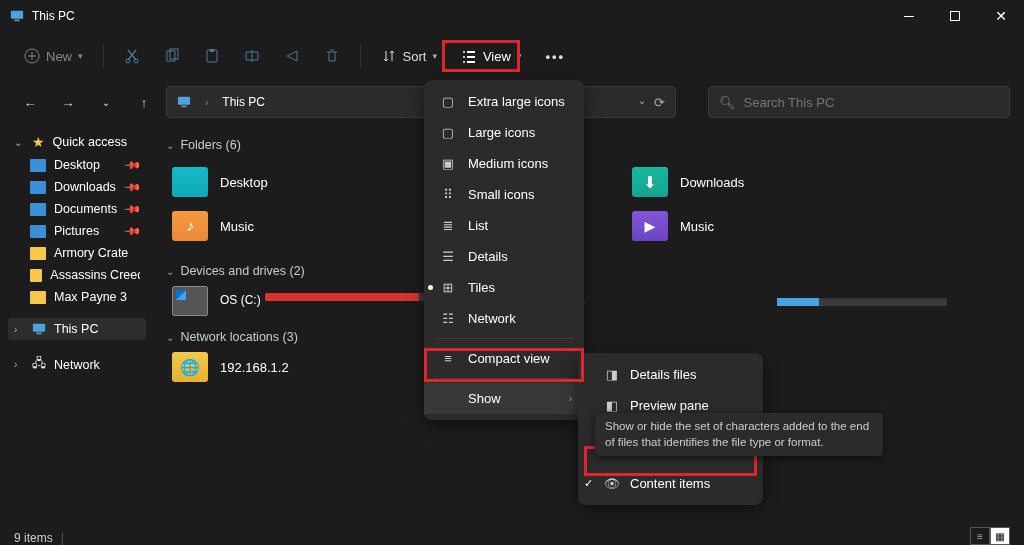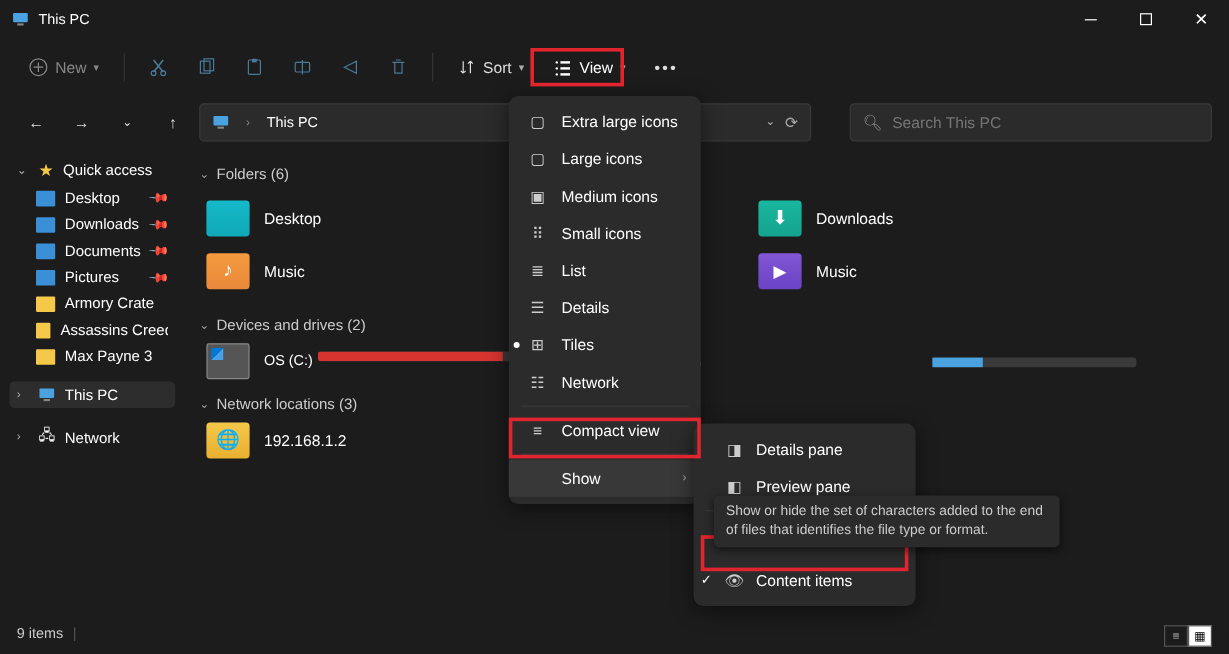--- a/index.html
+++ b/index.html
@@ -78,21 +78,21 @@
 .submenu { position: absolute; top: 353px; left: 578px; width: 185px; background: #2b2b2b; border-radius: 8px; padding: 6px 0; z-index: 45; box-shadow: 0 4px 16px rgba(0,0,0,.5); }
 .sub-item { display: flex; align-items: center; gap: 10px; padding: 8px 8px 8px 26px; font-size: 13px; position: relative; }
 .sub-item .sic { width: 16px; color: #ccc; display: flex; align-items:center;justify-content:center; }
 .sub-item .chk { position: absolute; left: 6px; color: #fff; font-size: 11px; }
 .fne-highlight { position: absolute; border: 3px solid #e1252f; top: 446px; left: 584px; width: 173px; height: 30px; z-index: 50; }
 
 
 .tooltip { position: absolute; top: 413px; left: 595px; width: 288px; background: #2b2b2b; padding: 6px 10px; font-size: 11.5px; color: #ccc; border-radius: 4px; z-index: 60; box-shadow: 0 2px 8px rgba(0,0,0,.6); line-height: 1.35; }
 
 
-.statusbar { position: absolute; bottom: 0; left: 0; right: 0; height: 24px; display: flex; align-items: flex-start; padding: 0 14px; font-size: 12px; color: #ccc; background: #1c1c1c; margin-top: 16px; }
+.statusbar { position: absolute; bottom: 0; left: 0; right: 0; height: 24px; display: flex; align-items: flex-end; padding: 0 14px; font-size: 12px; color: #ccc; background: #1c1c1c; margin-top: 16px; }
 .statusbar .sep { margin: 0 8px; color: #555; }
 .view-toggle { margin-left: auto; display: flex; gap: 0; }
 .view-toggle div { width: 20px; height: 18px; border: 1px solid #555; display: flex; align-items: center; justify-content: center; font-size: 10px; color:#aaa; }
 .view-toggle div.active { background: #fff; color:#000; }
 
 .icon-sm { width:14px;height:14px;display:inline-block; }
 .star{color:#f7c948;font-size:14px;}
 .folder-y{width:16px;height:13px;background:#f5c84a;border-radius:1px;display:inline-block;}
 .folder-mini{width:16px;height:13px;border-radius:1px;display:inline-block;}
 .tile-bar2{width:170px;height:8px;background:#3a3a3a;border-radius:2px;margin-top:2px;}
@@ -367,21 +367,21 @@
       <span class="mic"></span>
       <span>Show</span>
       <span class="arr">›</span>
     </div>
 </div>
 <div class="show-highlight"></div>
 
 <div class="submenu">
   <div class="sub-item">
       <span class="sic">◨</span>
-      <span>Details pane</span>
+      <span>Details files</span>
     </div>
   <div class="sub-item">
       <span class="sic">◧</span>
       <span>Preview pane</span>
     </div>
   <div class="menu-sep"></div>
   <div class="sub-item">
       <span class="sic">🗎</span>
       <span>File name extensions</span>
     </div>

